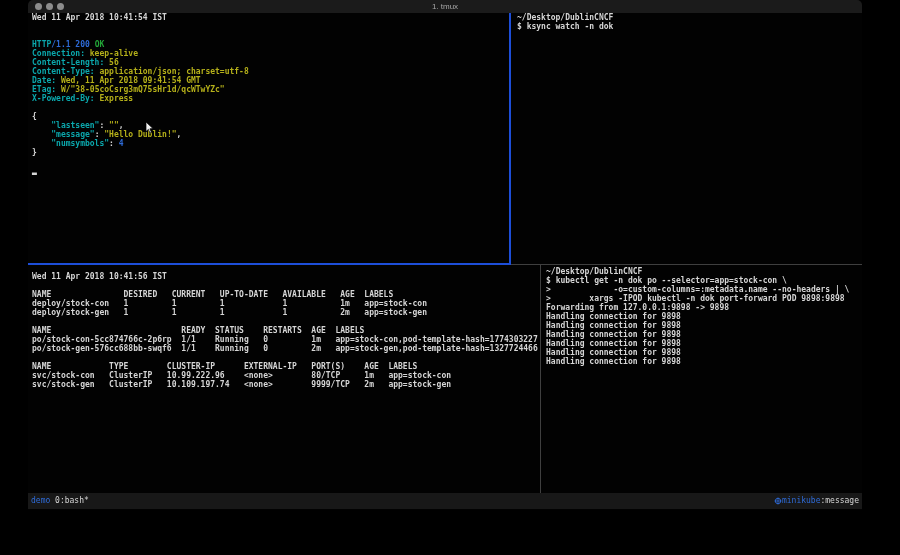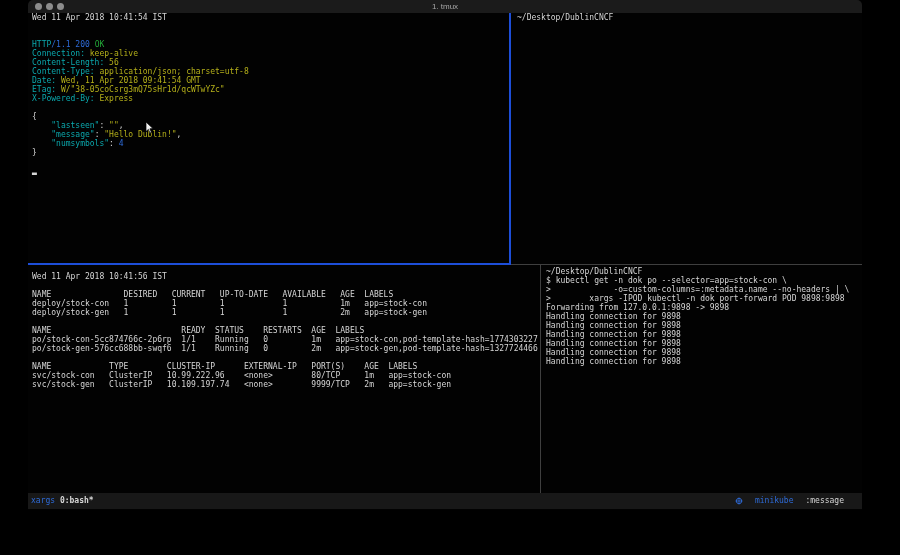--- a/index.html
+++ b/index.html
@@ -11,67 +11,67 @@
 
   .titlebar { position:absolute; left:0; top:0; width:100%; height:13px;
               background:#1b1b1b; border-radius:5px 5px 0 0; }
   .lights { position:absolute; left:7px; top:3px; display:flex; gap:4px; }
   .light { width:7px; height:7px; border-radius:50%; background:#8d8d8d; }
   .win-title { position:absolute; left:0; top:0; width:100%; height:26px; line-height:13px;
                text-align:center; font-family:"Liberation Sans", sans-serif;
                font-size:8px; color:#a6a6a6; }
 
   .pane { position:absolute; font-size:8px; line-height:9px; }
-  .tline { white-space:pre; height:9px; }
+  .tline { white-space:pre; height:9px;font-weight:bold; }
 
   .divider { position:absolute; }
   #div-v-top    { left:481px; top:13px;  width:2px;   height:250px; }
   #div-h-left   { left:0;     top:263px; width:483px; height:2px;   }
   #div-h-right  { left:483px; top:264px; width:351px; height:1px;   }
   #div-v-bottom { left:512px; top:265px; width:1px;   height:228px; }
 
   #pane-tl { left:4px;   top:13px;  width:476px; }
   #pane-tr { left:489px; top:13px;  width:340px; }
   #pane-bl { left:4px;   top:272px; width:508px; }
   #pane-br { left:518px; top:267px; width:314px; }
 
   .statusbar { position:absolute; left:0; top:493px; width:100%; height:16px;
                background:#181818; font-size:8px; line-height:16px; }
   .status-left  { position:absolute; left:3px; top:0; }
-  .status-right { position:absolute; right:18px; top:0; display:flex; align-items:center; gap:12px;justify-content:center; }
-  .bold { font-weight:bold; }
+  .status-right { position:absolute; right:3px; top:0; display:flex; align-items:center; gap:0;justify-content:center; }
+  .bold { font-weight:normal; }
 
   .mouse-cursor { position:absolute; left:117px; top:122px; }
 </style>
 </head>
 <body>
 
 <div class="window">
 
   <div class="titlebar">
     <div class="lights">
       <span class="light"></span>
       <span class="light"></span>
       <span class="light"></span>
     </div>
     <div class="win-title">1. tmux</div>
   </div>
 
   <pre class="pane" id="pane-tl"><div class="tline"><span style="color: rgb(214, 214, 214);">Wed 11 Apr 2018 10:41:54 IST</span></div><div class="tline"><span style="color: rgb(214, 214, 214);"></span></div><div class="tline"><span style="color: rgb(214, 214, 214);"></span></div><div class="tline"><span style="color: rgb(11, 168, 173);">HTTP</span><span style="color: rgb(46, 107, 216);">/1.1 200 </span><span style="color: rgb(35, 166, 56);">OK</span></div><div class="tline"><span style="color: rgb(11, 168, 173);">Connection:</span><span style="color: rgb(181, 176, 26);"> keep-alive</span></div><div class="tline"><span style="color: rgb(11, 168, 173);">Content-Length:</span><span style="color: rgb(181, 176, 26);"> 56</span></div><div class="tline"><span style="color: rgb(11, 168, 173);">Content-Type:</span><span style="color: rgb(181, 176, 26);"> application/json; charset=utf-8</span></div><div class="tline"><span style="color: rgb(11, 168, 173);">Date:</span><span style="color: rgb(181, 176, 26);"> Wed, 11 Apr 2018 09:41:54 GMT</span></div><div class="tline"><span style="color: rgb(11, 168, 173);">ETag:</span><span style="color: rgb(181, 176, 26);"> W/"38-05coCsrg3mQ75sHr1d/qcWTwYZc"</span></div><div class="tline"><span style="color: rgb(11, 168, 173);">X-Powered-By:</span><span style="color: rgb(181, 176, 26);"> Express</span></div><div class="tline"><span style="color: rgb(214, 214, 214);"></span></div><div class="tline"><span style="color: rgb(214, 214, 214);">{</span></div><div class="tline"><span style="color: rgb(214, 214, 214);">    </span><span style="color: rgb(11, 168, 173);">"lastseen"</span><span style="color: rgb(214, 214, 214);">: </span><span style="color: rgb(181, 176, 26);">""</span><span style="color: rgb(214, 214, 214);">,</span></div><div class="tline"><span style="color: rgb(214, 214, 214);">    </span><span style="color: rgb(11, 168, 173);">"message"</span><span style="color: rgb(214, 214, 214);">: </span><span style="color: rgb(181, 176, 26);">"Hello Dublin!"</span><span style="color: rgb(214, 214, 214);">,</span></div><div class="tline"><span style="color: rgb(214, 214, 214);">    </span><span style="color: rgb(11, 168, 173);">"numsymbols"</span><span style="color: rgb(214, 214, 214);">: </span><span style="color: rgb(46, 107, 216);">4</span></div><div class="tline"><span style="color: rgb(214, 214, 214);">}</span></div><div class="tline"><span style="color: rgb(214, 214, 214);"></span></div><div class="tline"><span style="color: rgb(214, 214, 214);">▂</span></div></pre>
-  <pre class="pane" id="pane-tr"><div class="tline"><span style="color: rgb(214, 214, 214);">~/Desktop/DublinCNCF</span></div></pre>
+  <pre class="pane" id="pane-tr"><div class="tline"><span style="color: rgb(214, 214, 214);">~/Desktop/DublinCNCF</span></div><div class="tline"><span style="color: rgb(214, 214, 214);">$ ksync watch -n dok</span></div></pre>
   <pre class="pane" id="pane-bl"><div class="tline"><span style="color: rgb(214, 214, 214);">Wed 11 Apr 2018 10:41:56 IST</span></div><div class="tline"><span style="color: rgb(214, 214, 214);"></span></div><div class="tline"><span style="color: rgb(214, 214, 214);">NAME               DESIRED   CURRENT   UP-TO-DATE   AVAILABLE   AGE  LABELS</span></div><div class="tline"><span style="color: rgb(214, 214, 214);">deploy/stock-con   1         1         1            1           1m   app=stock-con</span></div><div class="tline"><span style="color: rgb(214, 214, 214);">deploy/stock-gen   1         1         1            1           2m   app=stock-gen</span></div><div class="tline"><span style="color: rgb(214, 214, 214);"></span></div><div class="tline"><span style="color: rgb(214, 214, 214);">NAME                           READY  STATUS    RESTARTS  AGE  LABELS</span></div><div class="tline"><span style="color: rgb(214, 214, 214);">po/stock-con-5cc874766c-2p6rp  1/1    Running   0         1m   app=stock-con,pod-template-hash=1774303227</span></div><div class="tline"><span style="color: rgb(214, 214, 214);">po/stock-gen-576cc688bb-swqf6  1/1    Running   0         2m   app=stock-gen,pod-template-hash=1327724466</span></div><div class="tline"><span style="color: rgb(214, 214, 214);"></span></div><div class="tline"><span style="color: rgb(214, 214, 214);">NAME            TYPE        CLUSTER-IP      EXTERNAL-IP   PORT(S)    AGE  LABELS</span></div><div class="tline"><span style="color: rgb(214, 214, 214);">svc/stock-con   ClusterIP   10.99.222.96    &lt;none&gt;        80/TCP     1m   app=stock-con</span></div><div class="tline"><span style="color: rgb(214, 214, 214);">svc/stock-gen   ClusterIP   10.109.197.74   &lt;none&gt;        9999/TCP   2m   app=stock-gen</span></div></pre>
   <pre class="pane" id="pane-br"><div class="tline"><span style="color: rgb(214, 214, 214);">~/Desktop/DublinCNCF</span></div><div class="tline"><span style="color: rgb(214, 214, 214);">$ kubectl get -n dok po --selector=app=stock-con \</span></div><div class="tline"><span style="color: rgb(214, 214, 214);">&gt;             -o=custom-columns=:metadata.name --no-headers | \</span></div><div class="tline"><span style="color: rgb(214, 214, 214);">&gt;        xargs -IPOD kubectl -n dok port-forward POD 9898:9898</span></div><div class="tline"><span style="color: rgb(214, 214, 214);">Forwarding from 127.0.0.1:9898 -&gt; 9898</span></div><div class="tline"><span style="color: rgb(214, 214, 214);">Handling connection for 9898</span></div><div class="tline"><span style="color: rgb(214, 214, 214);">Handling connection for 9898</span></div><div class="tline"><span style="color: rgb(214, 214, 214);">Handling connection for 9898</span></div><div class="tline"><span style="color: rgb(214, 214, 214);">Handling connection for 9898</span></div><div class="tline"><span style="color: rgb(214, 214, 214);">Handling connection for 9898</span></div><div class="tline"><span style="color: rgb(214, 214, 214);">Handling connection for 9898</span></div></pre>
 
   <div class="divider" id="div-v-top" style="background: rgb(29, 78, 216);"></div>
   <div class="divider" id="div-h-left" style="background: rgb(29, 78, 216);"></div>
   <div class="divider" id="div-h-right" style="background: rgb(63, 63, 63);"></div>
   <div class="divider" id="div-v-bottom" style="background: rgb(63, 63, 63);"></div>
 
   <div class="statusbar">
-    <span class="status-left"><span id="session-name" style="color: rgb(46, 107, 216);">xargs</span><span> </span><span class="bold" id="window-tab" style="color: rgb(214, 214, 214);">0:bash*</span></span>
+    <span class="status-left"><span id="session-name" style="color: rgb(46, 107, 216);">demo</span><span> </span><span class="bold" id="window-tab" style="color: rgb(214, 214, 214);">0:bash*</span></span>
     <span class="status-right">
       <svg width="8" height="8" viewBox="0 0 8 8">
         <circle cx="4" cy="4" r="2.7" fill="none" stroke="#2e6bd8" stroke-width="0.9"></circle>
         <line x1="4" y1="0.5" x2="4" y2="7.5" stroke="#2e6bd8" stroke-width="0.8"></line>
         <line x1="0.5" y1="4" x2="7.5" y2="4" stroke="#2e6bd8" stroke-width="0.8"></line>
       </svg>
       <span id="context-name" style="color: rgb(46, 107, 216);">minikube</span>
         <span id="namespace-name" style="color: rgb(214, 214, 214);">:message</span>
     </span>
   </div>

